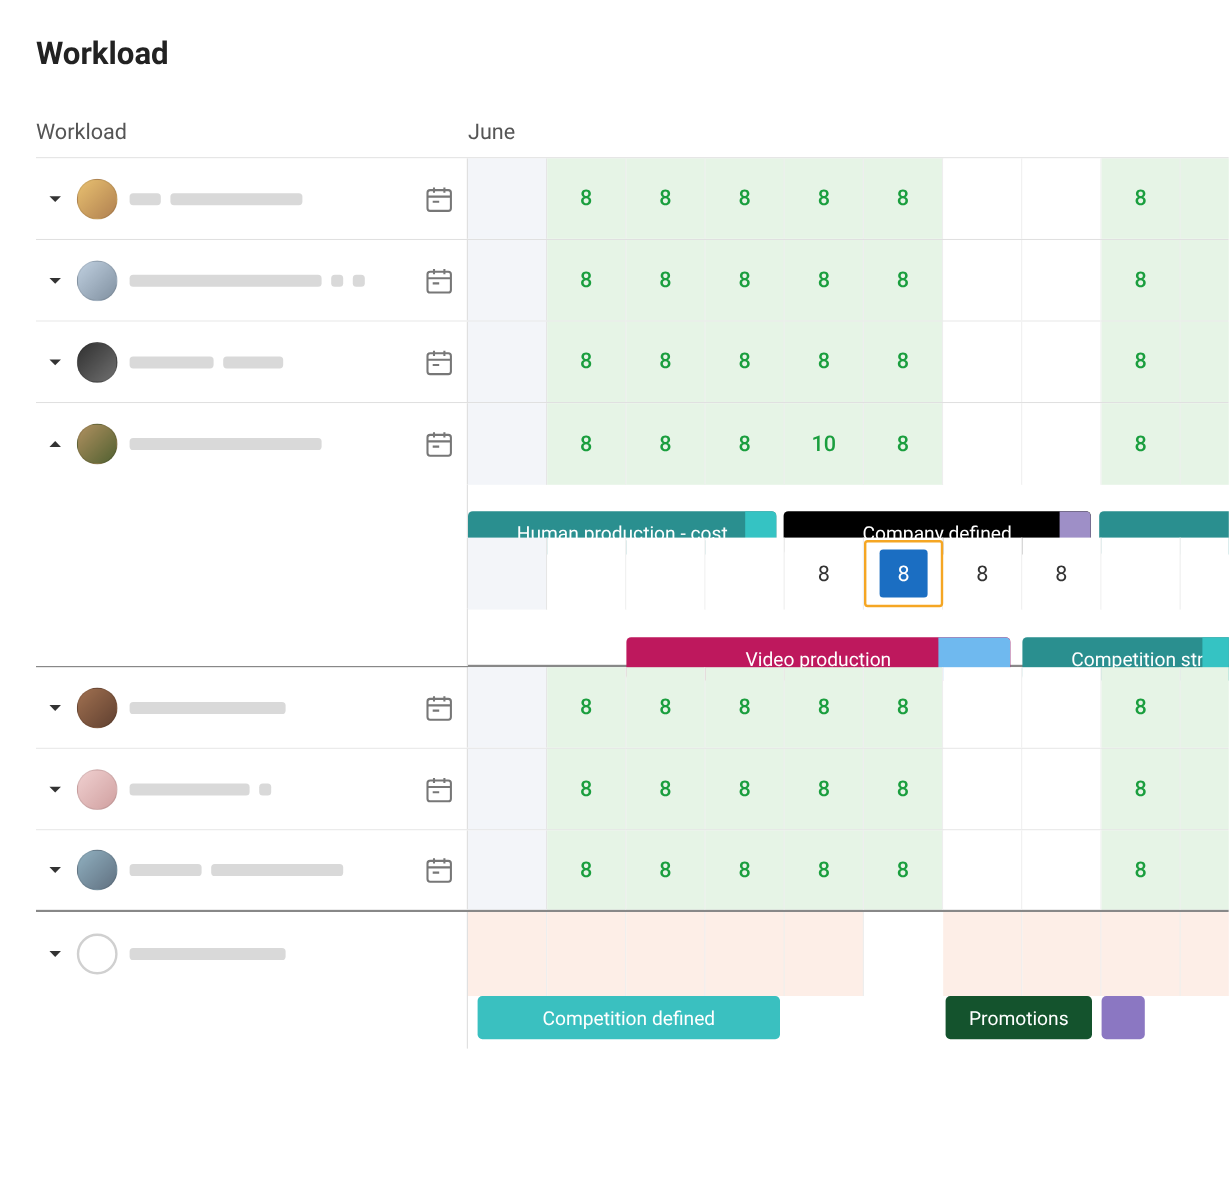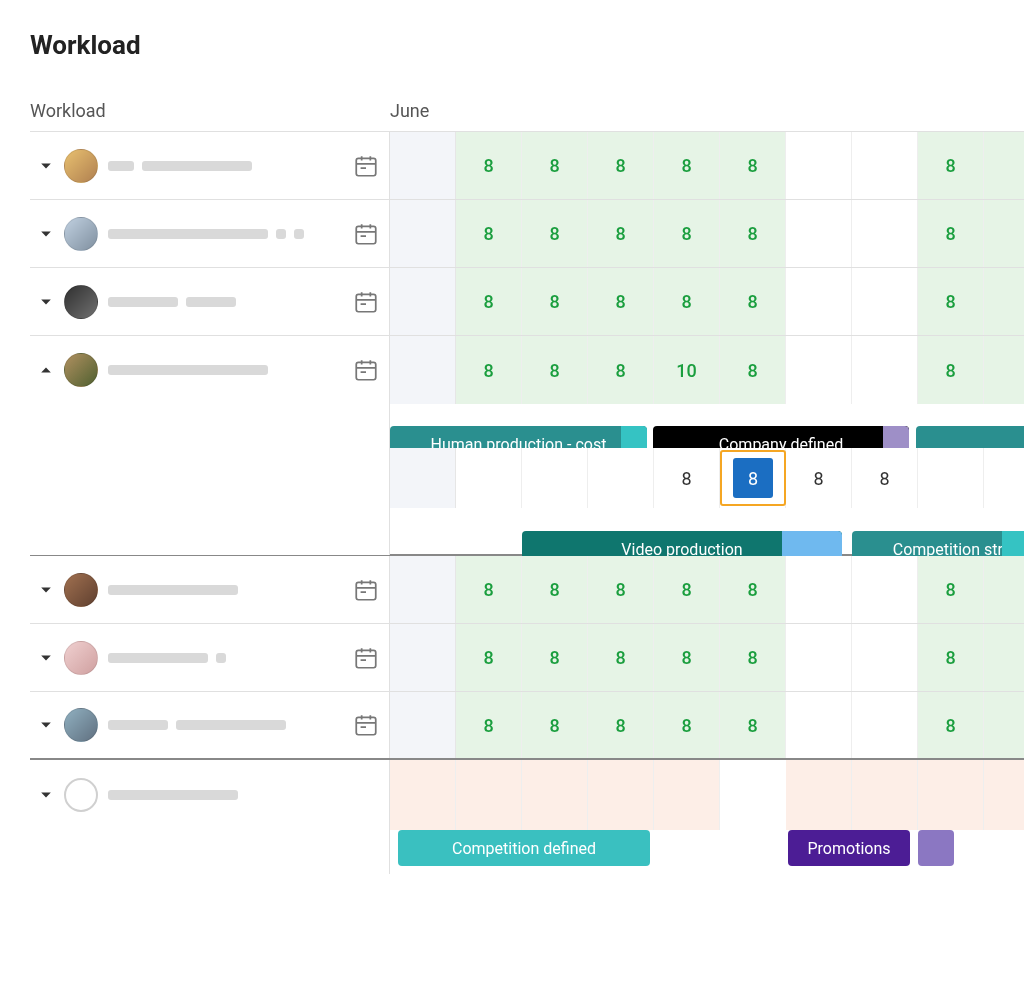--- a/index.html
+++ b/index.html
@@ -301,21 +301,21 @@
         <div class="cell blank-white"></div>
         <div class="cell blank-white"></div>
         <div class="hl-box" style="left:330px; top:2px; width:66px; height:56px;"></div>
         <div class="blue-chip" style="left:343px; top:10px;">8</div>
       </div>
     </div>
 
     <div class="taskrow thick-bot" style="height:48px; border-bottom:2px solid #888;">
       <div class="left" style="height:48px;"></div>
       <div class="right">
-        <div class="tbar" style="left:132px; width:320px; background:#0f766e;">
+        <div class="tbar" style="left:132px; width:320px; background:#be185d;">
           <span>Video production</span>
           <span class="trailing-accent" style="width:60px; background:#6fb9ef;"></span>
         </div>
         <div class="tbar" style="left:462px; width:200px; background:#2a8f8f; border-radius:4px 0 0 4px;">
           <span>Competition stre</span>
           <span class="trailing-accent" style="width:50px; background:#35c3c3;"></span>
         </div>
       </div>
     </div>
 
@@ -436,21 +436,21 @@
           <div class="cell pink"></div>
       </div>
     </div>
 
     <div class="stackrow">
       <div class="left" style="height:44px; border-right:1px solid #e0e0e0;"></div>
       <div class="right">
         <div class="tbar" style="left:8px; width:252px; background:#3ac0c0;">
           <span>Competition defined</span>
         </div>
-        <div class="tbar" style="left:398px; width:122px; background:#4c1d95;">
+        <div class="tbar" style="left:398px; width:122px; background:#14532d;">
           <span>Promotions</span>
         </div>
         <div class="tbar" style="left:528px; width:36px; background:#8b77c2;"></div>
       </div>
     </div>
 
   </div>
 </div>
 
 </body></html>

